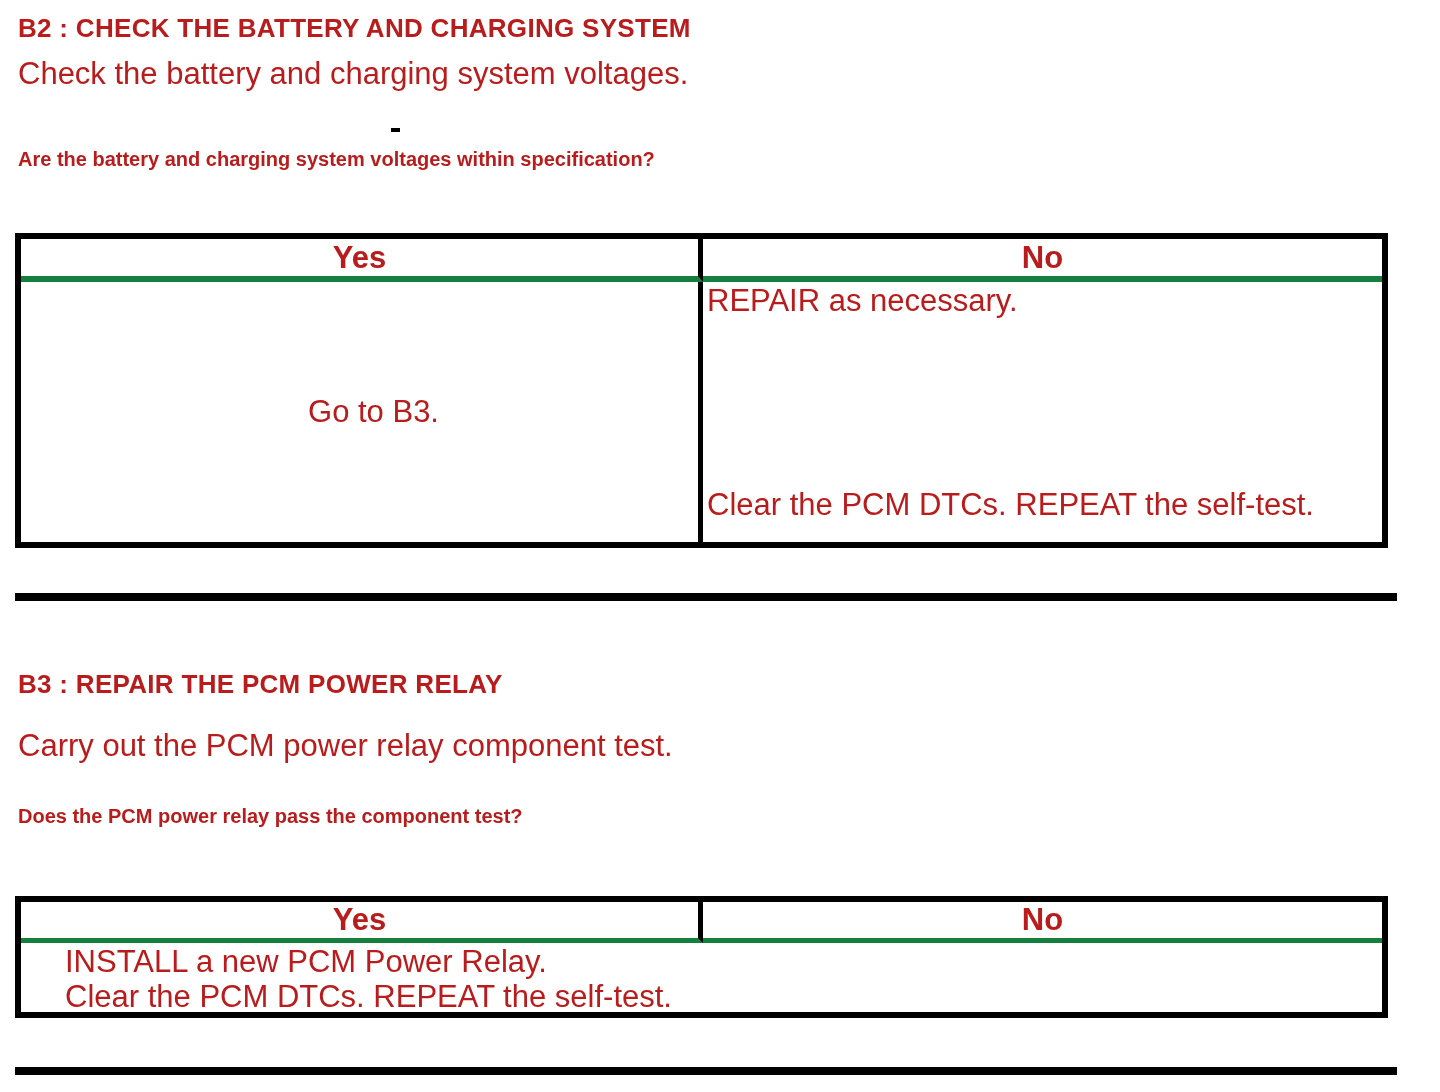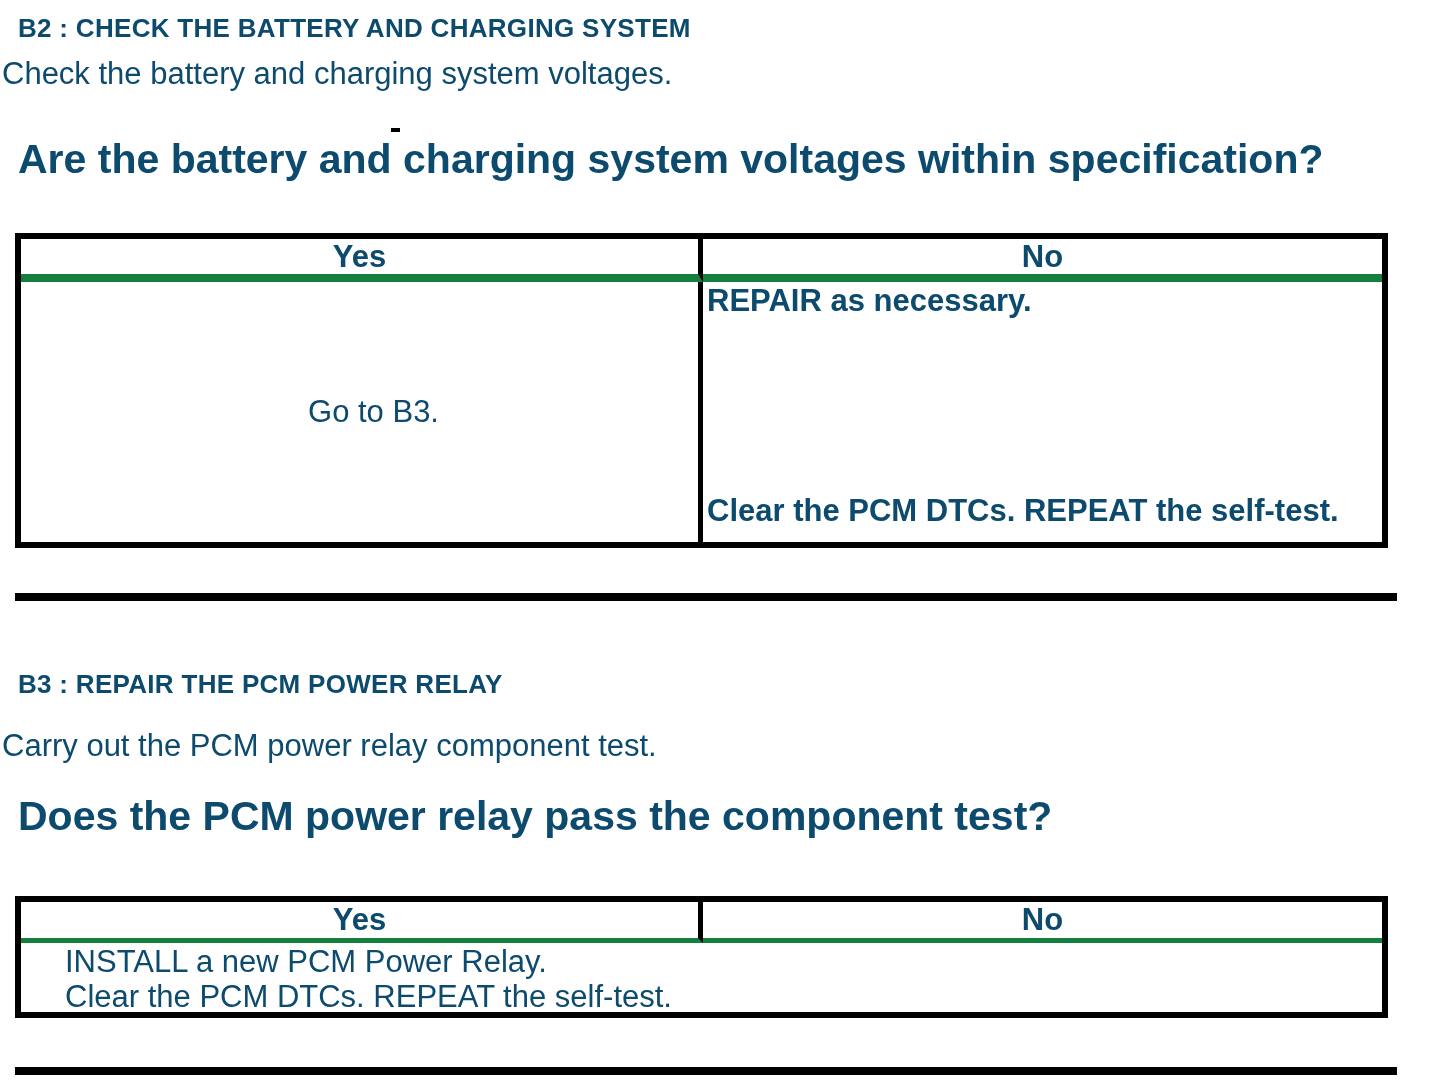--- a/index.html
+++ b/index.html
@@ -5,43 +5,43 @@
   html, body {
     margin: 0;
     padding: 0;
     background: #ffffff;
   }
   .page {
     position: relative;
     width: 1440px;
     height: 1092px;
     background: #ffffff;
-    color: #0c4a6e;
+    color: #b91c1c;
     font-family: "Liberation Sans", sans-serif;
     overflow: hidden;
   }
   .abs { position: absolute; }
 
   .step-heading {
     left: 18px;
     font-size: 26px;
     font-weight: bold;
     line-height: 32px;
     letter-spacing: 0.3px;
     white-space: nowrap;
   }
   .instruction {
-    left: 2px;
+    left: 18px;
     font-size: 31px;
     line-height: 36px;
     white-space: nowrap;
   }
   .question {
     left: 18px;
-    font-size: 41px;
+    font-size: 20px;
     font-weight: bold;
     line-height: 36px;
     white-space: nowrap;
   }
 
   .artifact-dash {
     left: 391px;
     top: 128px;
     width: 9px;
     height: 4px;
@@ -66,39 +66,38 @@
   .decision-table.t2 {
     top: 896px;
     height: 122px;
     grid-template-rows: 41px 1fr;
   }
   .th {
     font-weight: bold;
     display: flex;
     align-items: center;
     justify-content: center;
-    border-bottom: 8px solid #15803d;
+    border-bottom: 6px solid #15803d;
   }
   .t2 .th { border-bottom-width: 5px; }
   .col-left { border-right: 5px solid #000000; }
   .cell-center {
     display: flex;
     align-items: center;
     justify-content: center;
     text-align: center;
     padding-left: 28px;
   }
   .cell-split {
     display: flex;
     flex-direction: column;
     justify-content: space-between;
-    padding: 2px 4px 14px 4px;
+    padding: 2px 4px 20px 4px;
     text-align: left;
     line-height: 34px;
-    font-weight: bold;
   }
   .cell-lines {
     display: flex;
     flex-direction: column;
     justify-content: flex-start;
     padding: 1px 4px 0 4px;
     text-align: left;
     line-height: 35px;
     margin-left: 40px;
   }

